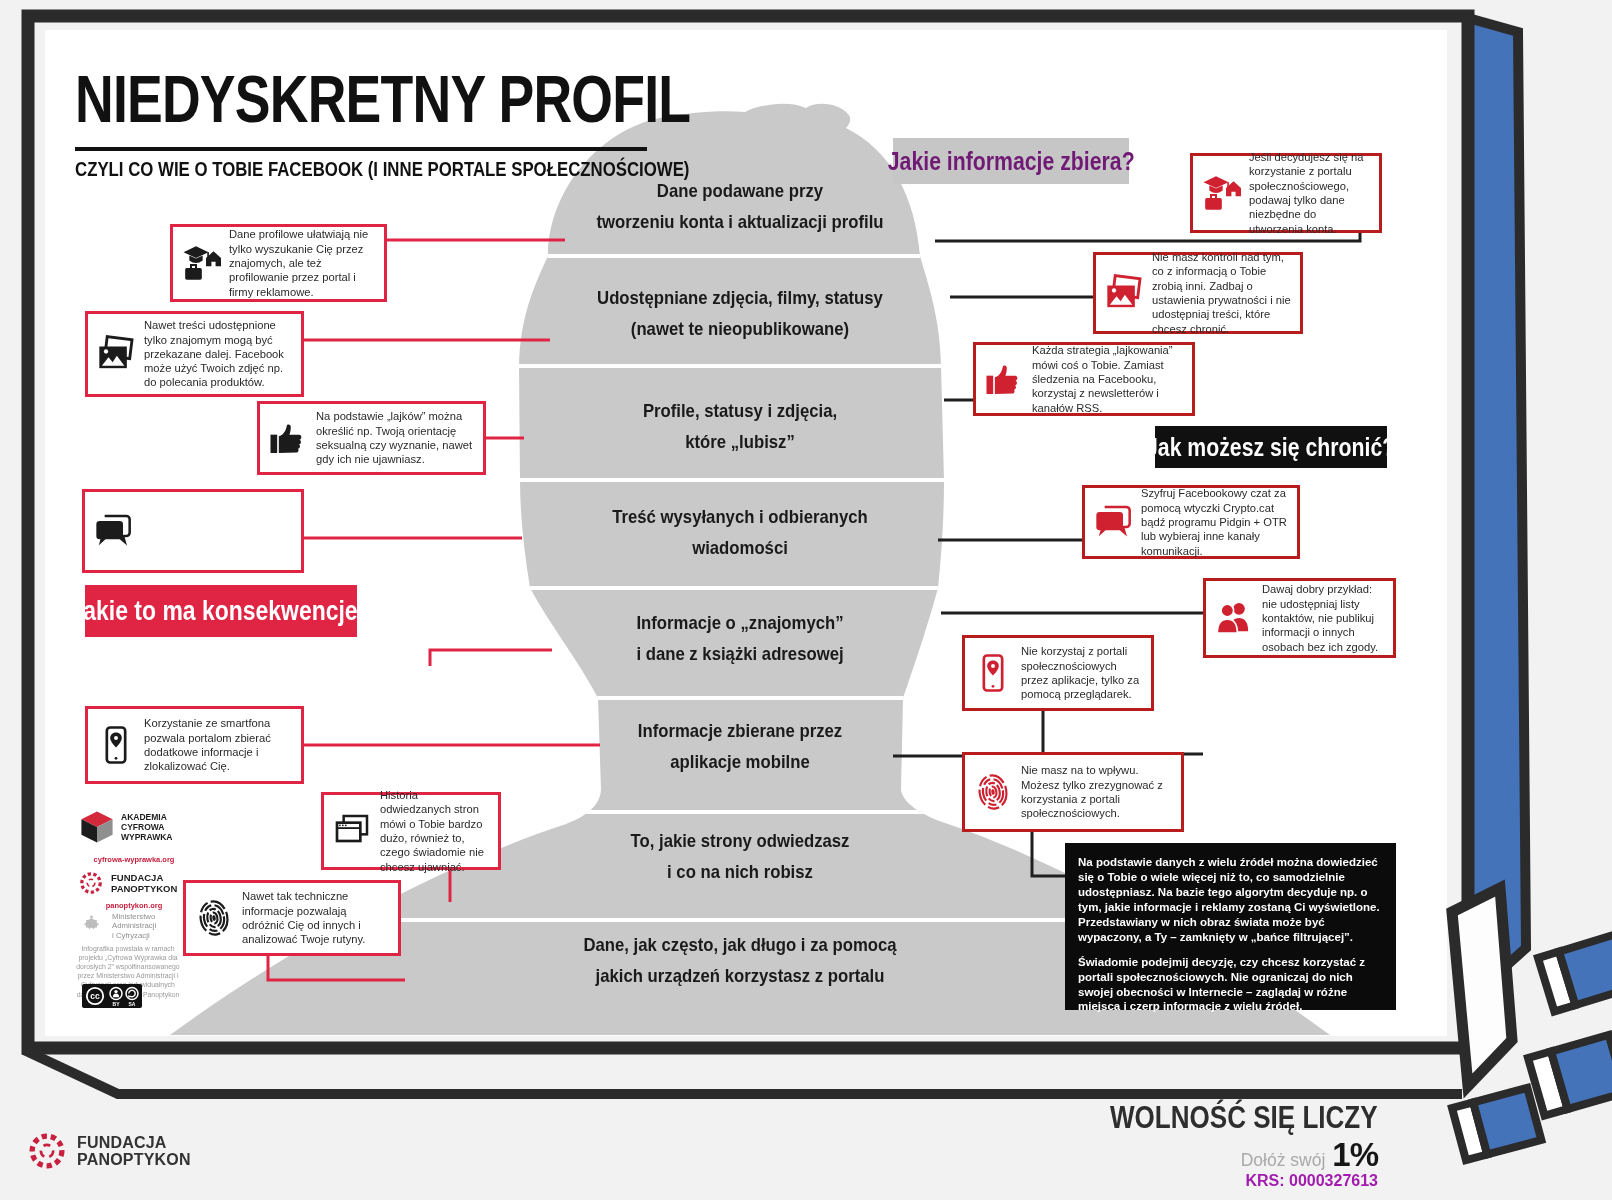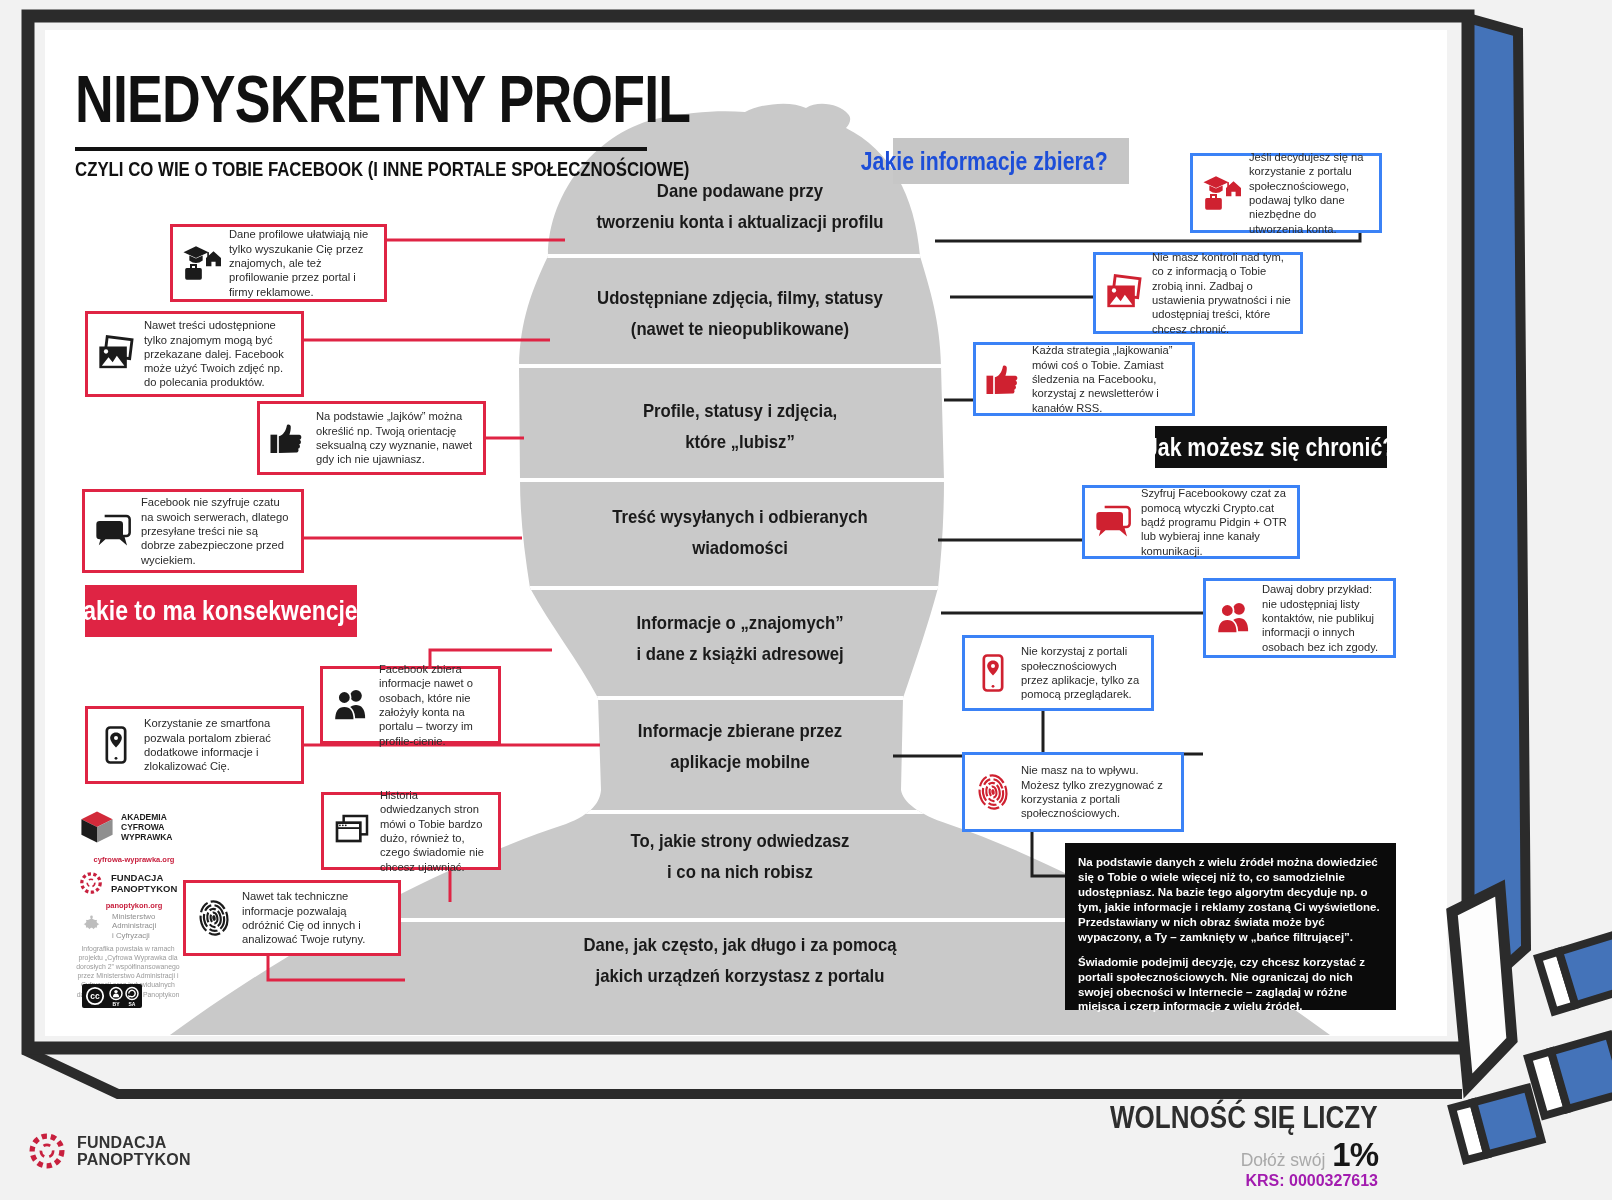--- a/index.html
+++ b/index.html
@@ -12,32 +12,32 @@
   
   #main-title{left:75px;top:60px;font-size:67px;font-weight:bold;color:#111;
     transform:scaleX(.80);transform-origin:left top;letter-spacing:-1px;white-space:nowrap;}
   #title-rule{left:75px;top:147px;width:572px;height:4px;background:#111;}
   #subtitle{left:75px;top:157px;font-size:21px;font-weight:bold;color:#111;
     transform:scaleX(.80);transform-origin:left top;white-space:nowrap;}
 
   
   .sechdr{display:flex;align-items:center;justify-content:center;font-weight:bold;}
   .sechdr>span{transform:scaleX(.85);white-space:nowrap;}
-  #hdr-collects{left:893px;top:138px;width:236px;height:46px;background:var(--header_gray,#c6c6c6);color:#1d4ed8;font-size:25px;justify-content:flex-end;}
+  #hdr-collects{left:893px;top:138px;width:236px;height:46px;background:var(--header_gray,#c6c6c6);color:#701a75;font-size:25px;}
   #hdr-consequences{left:85px;top:585px;width:272px;height:52px;background:var(--red,#df2444);color:#fff;font-size:27px;}
   #hdr-protect{left:1155px;top:426px;width:232px;height:42px;background:#101010;color:#fff;font-size:25px;}
 
   
   .hlabel{text-align:center;font-weight:bold;font-size:19px;line-height:1.62;color:#1a1a1a;
     white-space:pre-line;transform:scaleX(.88);}
 
   
   .ibox{display:flex;align-items:center;gap:8px;background:#fff;box-sizing:border-box;padding:4px 8px;}
   .rbox{border:3px solid var(--red,#df2444);}
-  .bbox{border:3px solid #3b82f6;}
+  .bbox{border:3px solid #b91c1c;}
   .ibox .ic{flex:0 0 40px;width:40px;height:40px;}
   .rbox .ic{color:#1b1b1b;}
   .bbox .ic{color:var(--icon_red,#cf2130);}
   .boxtxt{font-size:11.2px;line-height:1.28;color:#2a2a2a;white-space:pre-line;}
 
   
   #summary{left:1065px;top:843px;width:331px;height:167px;background:#0b0b0b;color:#fff;
     box-sizing:border-box;padding:12px 13px;font-weight:bold;font-size:11.5px;line-height:1.3;}
   #summary p{margin:0 0 10px 0;}
 
@@ -241,27 +241,20 @@
   <div class="abs ibox rbox" style="left:257px;top:401px;width:229px;height:74px">
     <svg class="ic">
         <use href="#i-thumb"></use>
       </svg>
     <div class="boxtxt">Na podstawie „lajków” można określić np. Twoją orientację seksualną czy wyznanie, nawet gdy ich nie ujawniasz.</div>
   </div>
   <div class="abs ibox rbox" style="left:82px;top:489px;width:222px;height:84px">
     <svg class="ic">
         <use href="#i-chat"></use>
       </svg>
-    <div class="boxtxt">Facebook nie szyfruje czatu na swoich serwerach, dlatego przesyłane treści nie są dobrze zabezpieczone przed wyciekiem.</div>
-  </div>
-  <div class="abs ibox rbox" style="left:320px;top:666px;width:181px;height:78px">
-    <svg class="ic">
-        <use href="#i-people"></use>
-      </svg>
-    <div class="boxtxt">Facebook zbiera informacje nawet o osobach, które nie założyły konta na portalu – tworzy im profile-cienie.</div>
   </div>
   <div class="abs ibox rbox" style="left:85px;top:706px;width:219px;height:78px">
     <svg class="ic">
         <use href="#i-phone"></use>
       </svg>
     <div class="boxtxt">Korzystanie ze smartfona pozwala portalom zbierać dodatkowe informacje i zlokalizować Cię.</div>
   </div>
   <div class="abs ibox rbox" style="left:321px;top:792px;width:180px;height:78px">
     <svg class="ic">
         <use href="#i-browser"></use>

